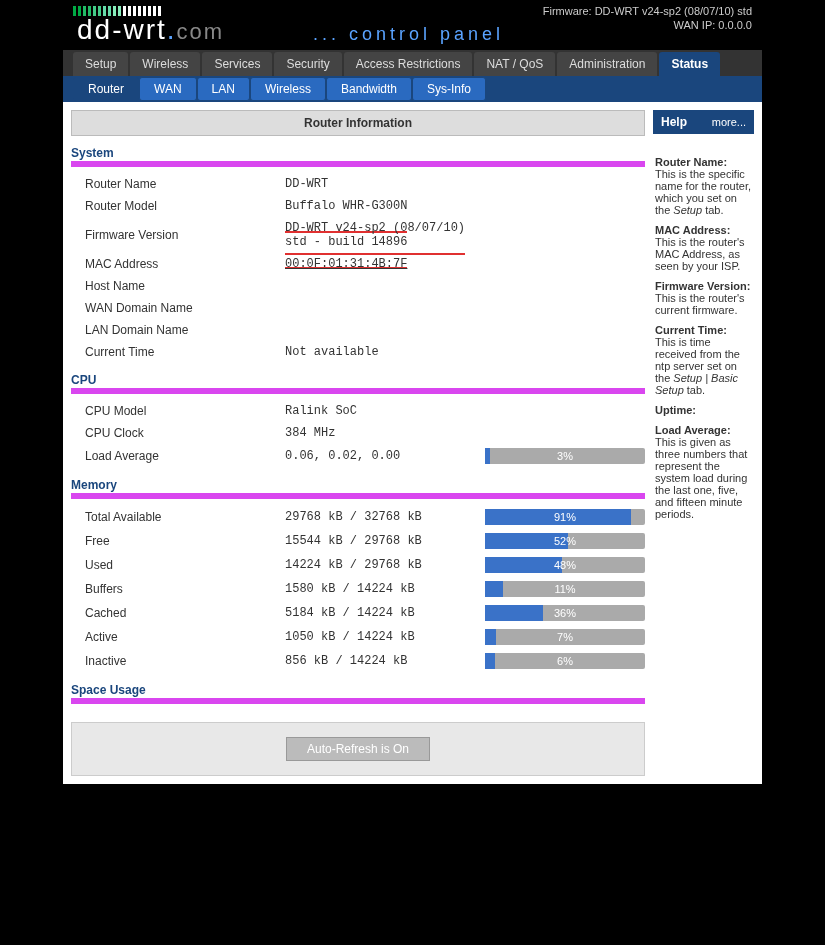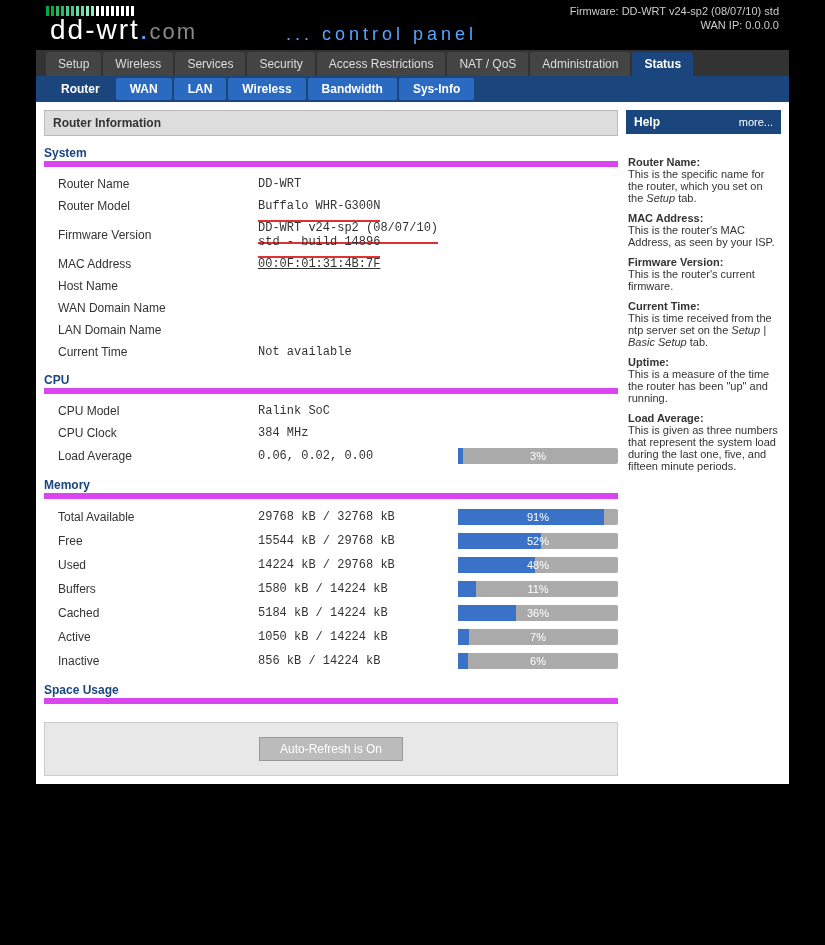--- a/index.html
+++ b/index.html
@@ -1,55 +1,55 @@
 <!DOCTYPE html>
 <html><head>
 <meta charset="utf-8">
 <style>
   * { box-sizing: border-box; }
   html,body { margin:0; padding:0; background:#000; font-family:Arial,Helvetica,sans-serif; font-size:12px; color:#333;}
-  .page { width:753px; margin:0 auto; background:#fff;}
+  .page { width:699px; margin:0 auto; background:#fff;}
   .topbar { background:#000; color:#fff; padding:4px 10px 0 10px; height:50px; position:relative;}
   .ticks { display:flex; gap:2px; padding-top:2px;}
   .tick { width:3px; height:10px;}
   .logo { font-family:Arial,sans-serif; font-size:28px; letter-spacing:2px; color:#fff; font-weight:300; position:absolute; left:14px; top:14px;}
   .logo .w { color:#fff;}
   .logo .dot { color:#5aa3ff;}
   .logo .com { color:#888; font-size:22px;}
   .cp { position:absolute; left:250px; top:24px; color:#5aa3ff; font-size:18px; letter-spacing:4px; font-family:Arial,sans-serif; font-weight:300;}
   .topright { position:absolute; right:10px; top:4px; text-align:right; font-size:11px; color:#ccc;}
   .topright div{line-height:14px;}
   .maintabs { background:#333; display:flex; gap:2px; padding:0 10px; height:26px; align-items:flex-start;}
   .maintab { padding:5px 12px; color:#ddd; background:#444; cursor:pointer; font-size:12px; border-radius:3px 3px 0 0; margin-top:2px;}
   .maintab.active { background:#1a467d; color:#fff; font-weight:bold;}
   .subtabs { background:#1a467d; display:flex; gap:0; padding:0 10px; height:26px; align-items:center;}
-  .subtab { padding:4px 14px; color:#fff; background:#2a6ac0; cursor:pointer; font-size:12px; border:1px solid #1a467d; font-weight:bold; border-radius:3px;}
+  .subtab { padding:4px 14px; color:#fff; background:#2a6ac0; cursor:pointer; font-size:12px; border:1px solid #1a467d; font-weight:normal; border-radius:3px;}
   .subtab.active { background:#1a467d; color:#fff; border:1px solid #1a467d;}
   .body { display:flex; gap:8px; padding:8px; background:#fff; align-items:flex-start;}
   .mainpanel { flex:1; background:#fff;}
   .rightpanel { width:200px; }
-  .boxhdr { background:#ddd; border:1px solid #bbb; padding:5px 8px; font-weight:bold; color:#333; margin:0;}
+  .boxhdr { background:#ddd; border:1px solid #bbb; padding:5px 8px; font-weight:bold; color:#333; margin:0;text-align:center;}
   .helphdr { background:#1a467d; color:#fff; padding:5px 8px; font-weight:bold; display:flex; justify-content:space-between; align-items:center;}
   .helphdr .more{ font-weight:normal; font-size:11px; cursor:pointer;}
   .helpbody { font-size:11px; color:#333; padding:6px 2px;}
   .helpbody b{display:block;margin-top:8px;}
   .helpbody b:first-child{margin-top:16px;}
   .section { margin:10px 0 2px 0;}
   .legend { color:#1a467d; font-weight:bold; font-size:12px; border-bottom:6px solid #d946ef; padding-bottom:1px; margin-bottom:6px;}
   .row { display:flex; align-items:center; padding:4px 0 4px 14px; min-height:22px;}
   .row .lbl{ width:200px; color:#333;}
   .row .val{ width:200px;font-family:Liberation Mono, monospace;}
   .row .bar{ flex:1;}
   .barwrap{ position:relative; width:160px; height:16px; background:#aaa; border-radius:2px;}
   .barfill{ position:absolute; left:0; top:0; bottom:0; background:#3a72c8;}
   .bartxt{ position:absolute; left:0; right:0; top:0; bottom:0; text-align:center; color:#fff; font-size:11px; line-height:16px;}
   .link{ color:#333; text-decoration:underline; cursor:pointer;}
   .bottombox{ background:#e8e8e8; border:1px solid #ccc; padding:14px; text-align:center; margin-top:8px;}
   .btn{ display:inline-block; background:#bbb; color:#fff; padding:4px 20px; border:1px solid #999; cursor:pointer; font-size:12px;}
-  .underline-red { border-bottom:2px solid #e03030; padding-bottom:7px;}
+  .underline-red { border-bottom:2px solid #e03030; padding-bottom:18px;}
   .blank { height:4px;}
 </style>
 </head>
 <body>
 
 <div class="page">
   <div class="topbar">
     <div class="ticks" id="ticks">
         <div class="tick" style="background: rgb(0, 170, 68);"></div>
         <div class="tick" style="background: rgb(0, 170, 68);"></div>
@@ -249,19 +249,18 @@
       <div class="helpbody" id="helpbody">
           <b>Router Name:</b>
           <div>This is the specific name for the router, which you set on the <i>Setup</i> tab.</div>
           <b>MAC Address:</b>
           <div>This is the router's MAC Address, as seen by your ISP.</div>
           <b>Firmware Version:</b>
           <div>This is the router's current firmware.</div>
           <b>Current Time:</b>
           <div>This is time received from the ntp server set on the <i>Setup | Basic Setup</i> tab.</div>
           <b>Uptime:</b>
-          <div>This is a measure of the time the router has been "up" and running.</div>
           <b>Load Average:</b>
           <div>This is given as three numbers that represent the system load during the last one, five, and fifteen minute periods.</div>
         </div>
     </div>
   </div>
 </div>
 
 </body></html>

